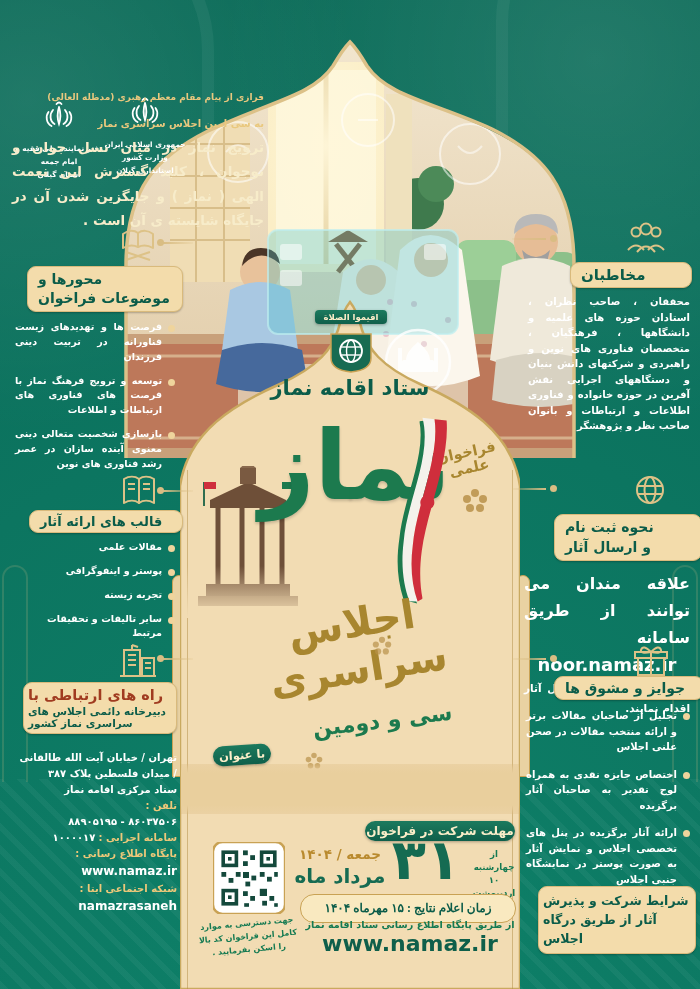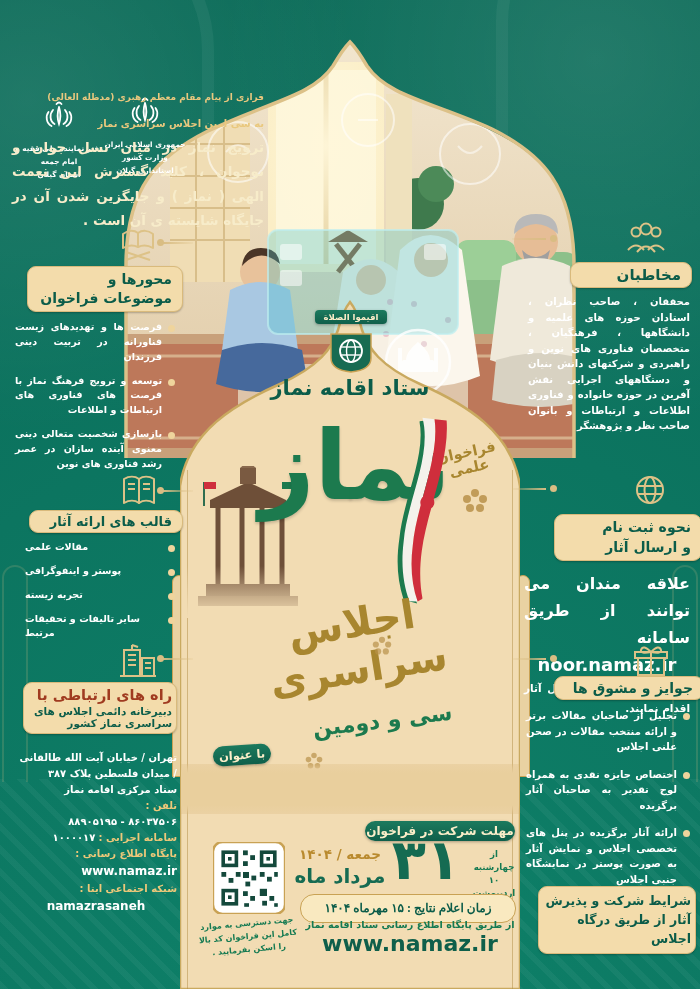--- a/index.html
+++ b/index.html
@@ -20,21 +20,21 @@
   
   .quote{right:12px;top:92px;width:252px;text-align:right;}
   .quote .q1{color:#e9c87e;font-size:9px;font-weight:bold;letter-spacing:0;}
   .quote .q2{color:#e9c87e;font-size:10px;font-weight:bold;margin-top:16px;}
   .quote .qb{color:#f7ecca;font-size:13.5px;font-weight:bold;line-height:1.8;margin-top:6px;text-align:justify;}
   
   .logo{width:86px;text-align:center;color:#fff;}
   .logo .ltxt{font-size:7.3px;font-weight:bold;line-height:1.75;margin-top:5px;}
   
   .badge{display:inline-block;background:#f3dcab;border:1px solid #d9ba7c;border-radius:9px;
-    color:#0b5c49;font-weight:bold;text-align:right;padding:3px 10px;box-shadow:0 1px 2px rgba(0,0,0,.25);}
+    color:#0b5c49;font-weight:bold;text-align:left;padding:3px 10px;box-shadow:0 1px 2px rgba(0,0,0,.25);}
   .conn{height:2px;background:linear-gradient(90deg,#d9bd83,rgba(217,189,131,.15));}
   .conn-dot{width:7px;height:7px;border-radius:50%;background:#d9bd83;}
   .bullets{color:#fff;font-weight:bold;font-size:9.6px;line-height:1.55;text-align:justify;}
   .bullets .bi{position:relative;padding-right:13px;margin-bottom:9px;}
   .bullets .bi::before{content:"";position:absolute;right:0;top:5px;width:7px;height:7px;border-radius:50%;background:#efd49c;}
   .wtxt{color:#fff;font-weight:bold;}
   .goldlbl{color:#eec879;font-weight:bold;}
   
   .panel-line{width:1px;background:rgba(176,140,70,.5);}
   .strip{background:linear-gradient(180deg, rgba(214,178,117,.25), #e9cf9d 18%, #e9cf9d 82%, rgba(214,178,117,.25));}
@@ -382,21 +382,21 @@
         <path d="M34 5 C29 2 23 2 19 5 L19 29 C23 26 29 26 34 29 Z"></path>
         <line x1="8" y1="10" x2="15" y2="10"></line>
           <line x1="8" y1="15" x2="15" y2="15"></line>
           <line x1="23" y1="10" x2="30" y2="10"></line>
           <line x1="23" y1="15" x2="30" y2="15"></line>
       </g>
     </svg>
     <div class="abs conn" style="left:148px;top:16px;width:30px;"></div>
     <div class="abs conn-dot" style="left:142px;top:13px;"></div>
     <div class="abs badge" style="left:14px;top:36px;width:132px;font-size:13px;">قالب های ارائه آثار</div>
-    <div class="abs bullets" style="left:10px;top:66px;width:150px;text-align:left;">
+    <div class="abs bullets" style="left:10px;top:66px;width:150px;text-align:right;">
       <div class="bi">مقالات علمی</div>
       <div class="bi">پوستر و اینفوگرافی</div>
       <div class="bi">تجربه زیسته</div>
       <div class="bi">سایر تالیفات و تحقیقات مرتبط</div>
     </div>
   </div>
 
   <div class="abs" style="left:15px;top:642px;width:163px;">
     <svg class="abs" style="left:103px;top:0;" width="40" height="38" viewBox="0 0 40 38">
       <g stroke="#ddc287" stroke-width="2" fill="none">
@@ -421,21 +421,21 @@
     </div>
     <div class="abs" style="left:0;top:108px;width:162px;font-size:10px;line-height:1.6;text-align:right;">
       <div class="wtxt">تهران / خیابان آیت الله طالقانی / میدان فلسطین پلاک ۳۸۷</div>
       <div class="wtxt">ستاد مرکزی اقامه نماز</div>
       <div><span class="goldlbl">تلفن :</span></div>
       <div class="wtxt ltr" style="text-align:right;">۸۸۹۰۵۱۹۵ - ۸۶۰۳۷۵۰۶</div>
       <div><span class="goldlbl">سامانه اجرایی :</span> <span class="wtxt">۱۰۰۰۰۱۷</span></div>
       <div class="goldlbl">پایگاه اطلاع رسانی :</div>
       <div class="wtxt ltr" style="text-align:right;font-size:12px;">www.namaz.ir</div>
       <div class="goldlbl">شبکه اجتماعی ایتا :</div>
-      <div class="wtxt ltr" style="text-align:center;font-size:12px;">namazrasaneh</div>
+      <div class="wtxt ltr" style="text-align:right;font-size:12px;">namazrasaneh</div>
     </div>
   </div>
 
   <div class="abs" style="left:524px;top:222px;width:166px;">
     <svg class="abs" style="left:100px;top:0;" width="44" height="36" viewBox="0 0 44 36">
       <g stroke="#ddc287" stroke-width="2" fill="none">
         <circle cx="12" cy="10" r="4.5"></circle>
           <circle cx="22" cy="7" r="5.5"></circle>
           <circle cx="32" cy="10" r="4.5"></circle>
         <path d="M4 28 q8 -9 16 0"></path>

